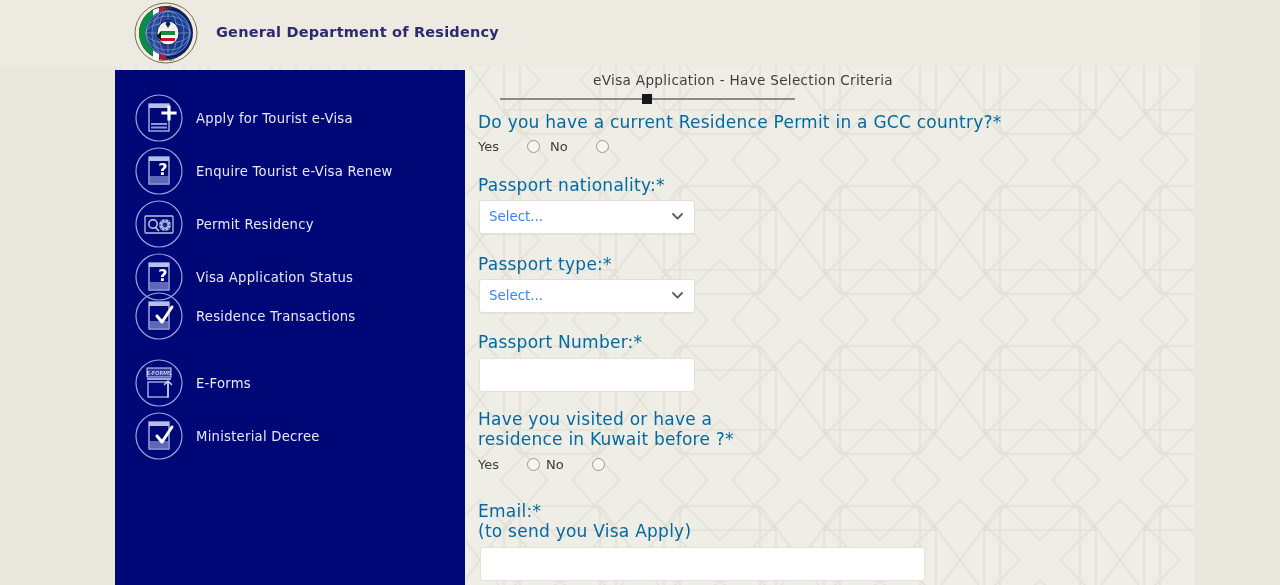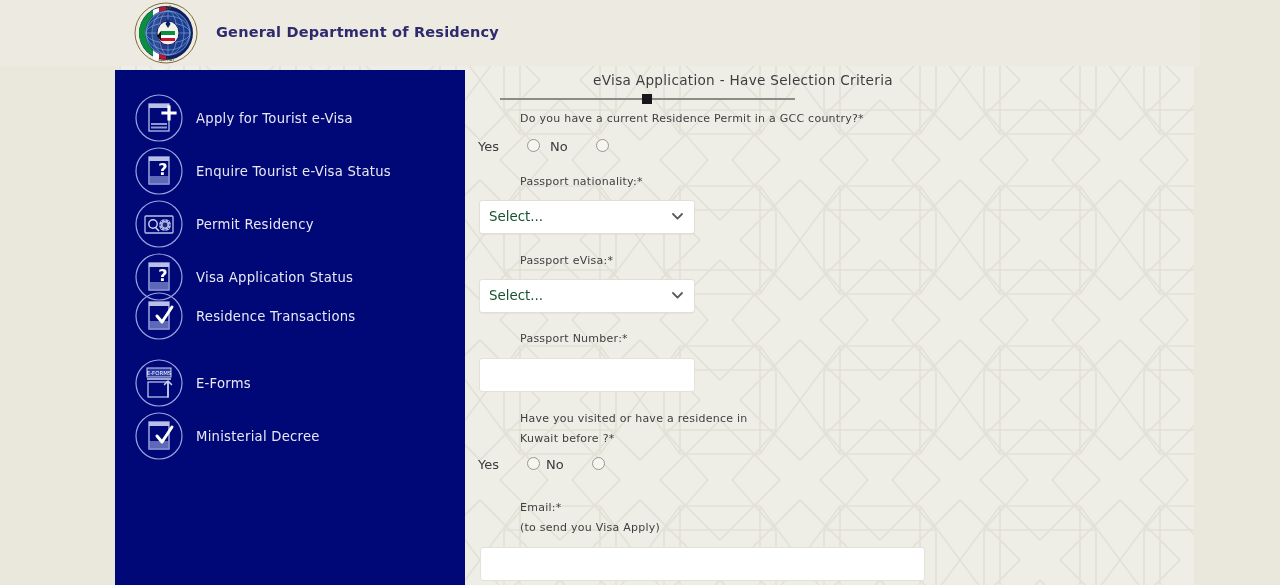--- a/index.html
+++ b/index.html
@@ -118,32 +118,32 @@
   }
   #progress-marker {
     position: absolute;
     left: 142px; top: 0px;
     width: 10px; height: 10px;
     background: #17161a;
   }
 
   .f-label {
     position: absolute;
-    font-size: 11px;
-    color: #404040;
+    font-size: 17px;
+    color: #0369a1;
     letter-spacing: 0.25px;
     white-space: nowrap;
-    margin-left: 42px;
   }
   .f-label.wrap { white-space: normal; line-height: 20px; width: 260px; }
 
   .radio-row { position: absolute; height: 18px; }
   .radio-grp {
     position: absolute;
     display: flex;
+    align-items: center;
     gap: 28px;
     cursor: pointer;
   }
   .radio-txt {
     font-size: 13px;
     color: #3a3a3a;
   }
   .radio-dot {
     width: 13px; height: 13px;
     border-radius: 50%;
@@ -158,21 +158,21 @@
     background: #ffffff;
     border: 1px solid #e2e0d6;
     border-radius: 3px;
     box-shadow: 0 1px 1px rgba(0,0,0,0.04);
     cursor: pointer;
   }
   .sel-box .sel-val {
     position: absolute;
     left: 9px; top: 8px;
     font-size: 13.4px;
-    color: #14532d;
+    color: #3b82f6;
   }
   .sel-box .chev {
     position: absolute;
     right: 11px; top: 12px;
     width: 11px; height: 7px;
   }
 
   .txt-box {
     position: absolute;
     height: 34px;
@@ -263,21 +263,21 @@
   </div>
 
   <div class="side-item" style="top:75px;">
     <svg class="side-ico" viewBox="0 0 52 52">
       <circle cx="26" cy="26" r="23" fill="none" stroke="#9aa4dd" stroke-width="1.2"></circle>
       <rect x="16" y="12" width="20" height="27" fill="none" stroke="#b9c0e8" stroke-width="1.3"></rect>
       <rect x="16" y="12" width="20" height="4" fill="#b9c0e8"></rect>
       <rect x="16" y="31" width="20" height="8" fill="#7d88cf" opacity="0.75"></rect>
       <text x="30" y="30" font-size="16" font-weight="bold" fill="#ffffff" text-anchor="middle" font-family="'DejaVu Sans', sans-serif">?</text>
     </svg>
-    <span class="side-label">Enquire Tourist e-Visa Status</span>
+    <span class="side-label">Enquire Tourist e-Visa Renew</span>
   </div>
 
   <div class="side-item" style="top:128px;">
     <svg class="side-ico" viewBox="0 0 52 52">
       <circle cx="26" cy="26" r="23" fill="none" stroke="#9aa4dd" stroke-width="1.2"></circle>
       <rect x="12" y="18" width="28" height="17" rx="1" fill="none" stroke="#b9c0e8" stroke-width="1.3"></rect>
       <circle cx="20" cy="26" r="4.2" fill="none" stroke="#cfd5f0" stroke-width="1.4"></circle>
       <path d="M22 29 l4 4" stroke="#cfd5f0" stroke-width="1.6"></path>
       <circle cx="32" cy="27" r="6" fill="#aab3e4"></circle>
       <circle cx="32" cy="27" r="2.4" fill="#1a2a84"></circle>
@@ -357,21 +357,21 @@
   </div>
 
   <div class="f-label" style="left:13px; top:109px;">Passport nationality:*</div>
   <div class="sel-box" style="left:14px; top:134px; width:216px;">
     <span class="sel-val">Select...</span>
     <svg class="chev" viewBox="0 0 11 7">
       <path d="M1 1 L5.5 5.6 L10 1" fill="none" stroke="#5a5a5a" stroke-width="1.8" stroke-linecap="round" stroke-linejoin="round"></path>
     </svg>
   </div>
 
-  <div class="f-label" style="left:13px; top:188px;">Passport eVisa:*</div>
+  <div class="f-label" style="left:13px; top:188px;">Passport type:*</div>
   <div class="sel-box" style="left:14px; top:213px; width:216px;">
     <span class="sel-val">Select...</span>
     <svg class="chev" viewBox="0 0 11 7">
       <path d="M1 1 L5.5 5.6 L10 1" fill="none" stroke="#5a5a5a" stroke-width="1.8" stroke-linecap="round" stroke-linejoin="round"></path>
     </svg>
   </div>
 
   <div class="f-label" style="left:13px; top:266px;text-align:center;">Passport Number:*</div>
   <div class="txt-box" style="left:14px; top:292px; width:216px;">
     <input type="text" placeholder="" value="" style="">

